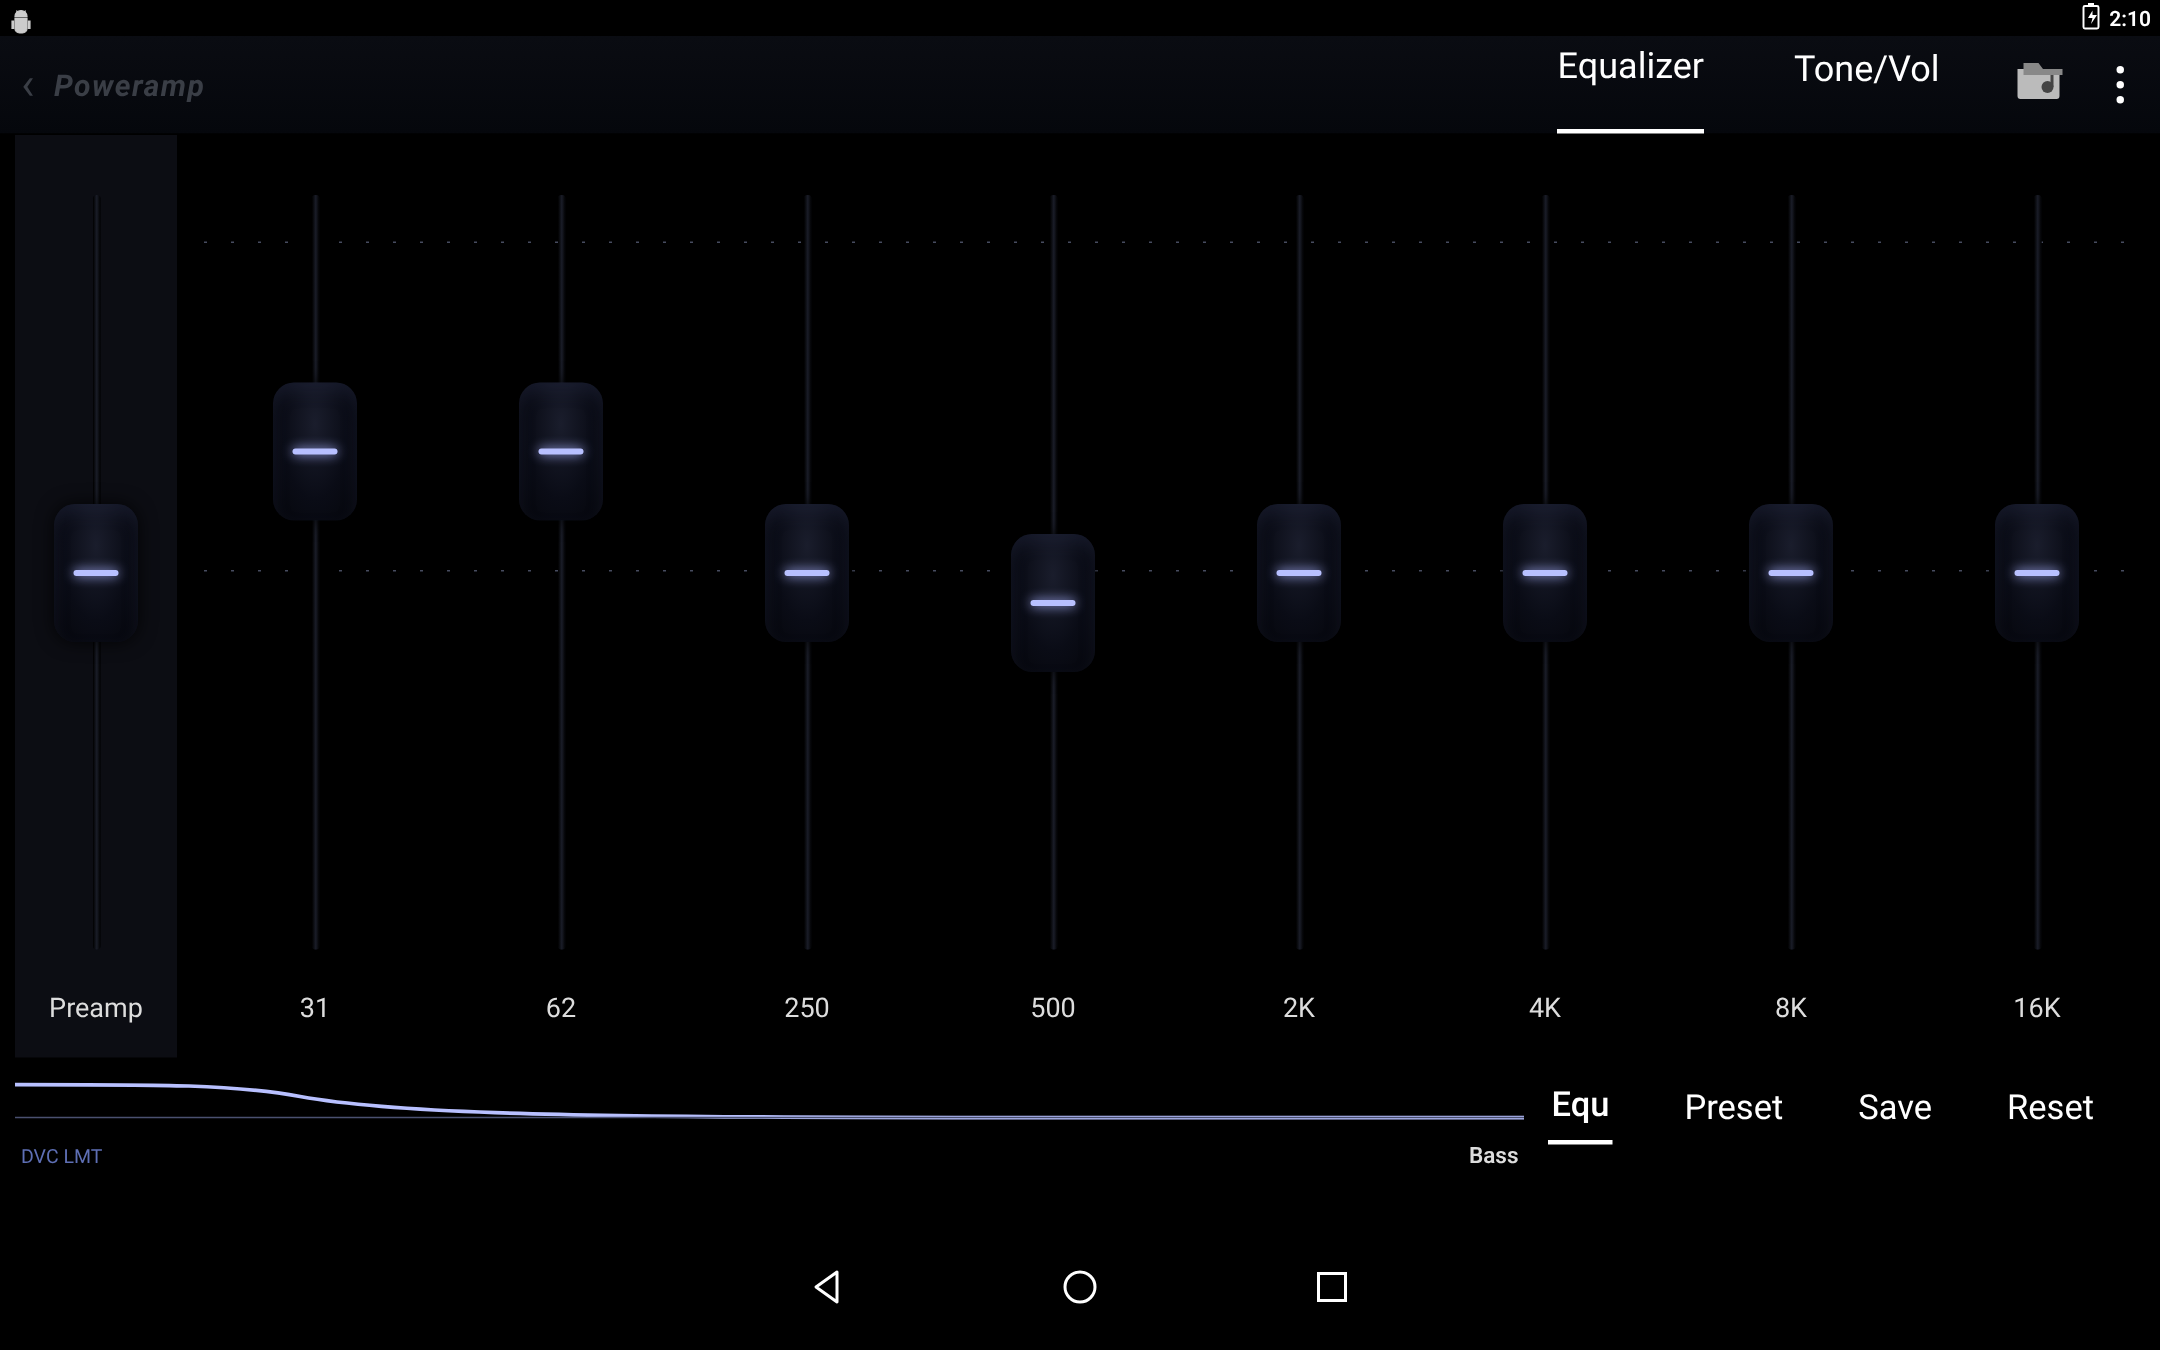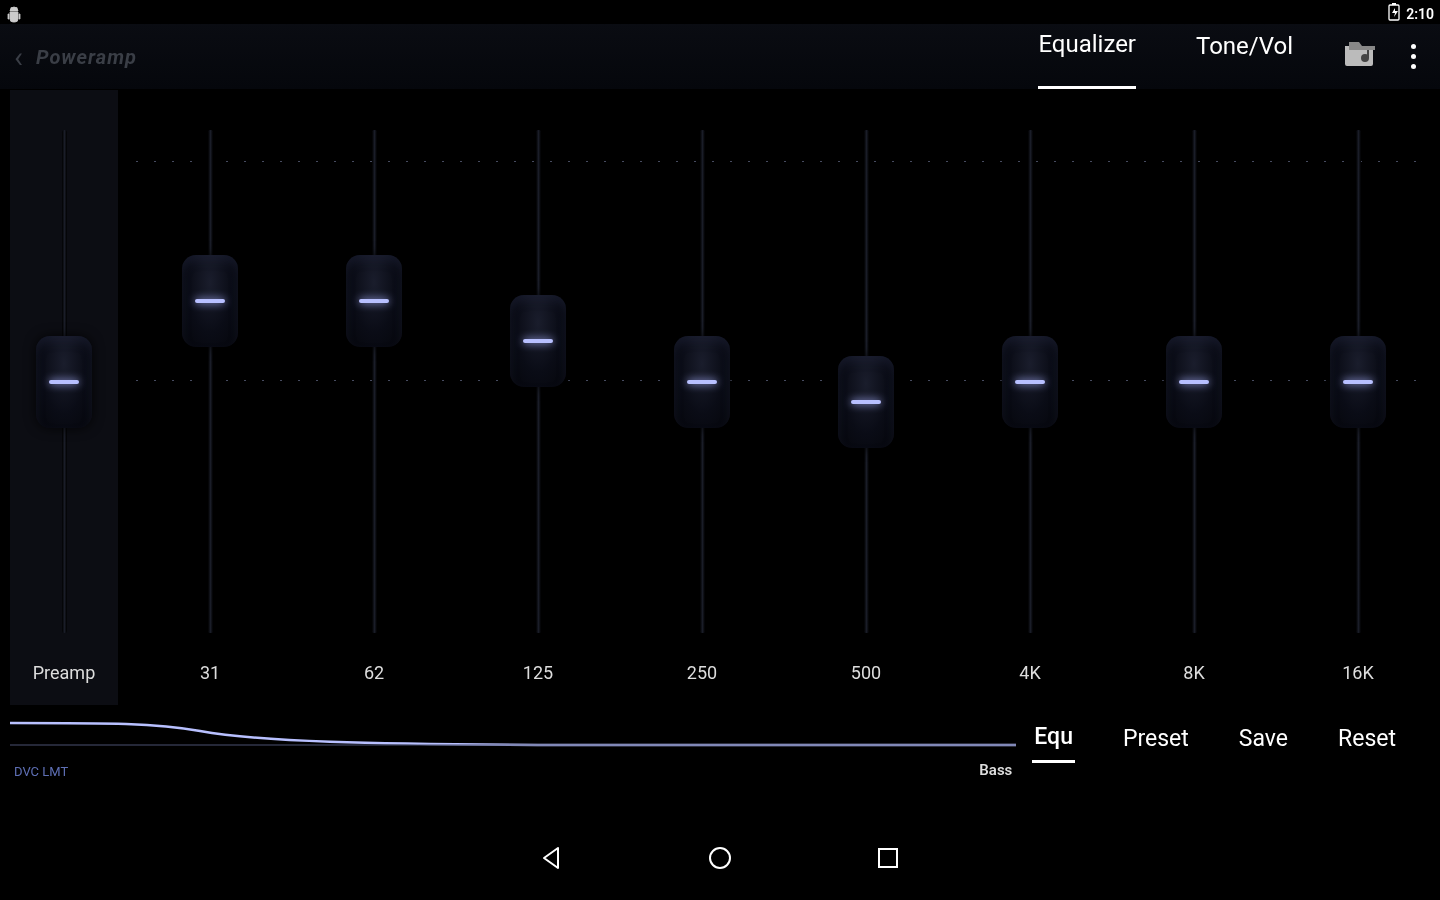--- a/index.html
+++ b/index.html
@@ -147,42 +147,42 @@
         </div>
         <div class="knob" style="top: 165.02px;">
           <div class="tick"></div>
         </div>
         <div class="band-label">62</div>
       </div>
       <div class="slider-col">
         <div class="track">
           <div class="track-inner"></div>
         </div>
-        <div class="knob" style="top: 205.26px;">
-          <div class="tick"></div>
-        </div>
-        <div class="band-label">125</div>
-      </div>
-      <div class="slider-col">
-        <div class="track">
-          <div class="track-inner"></div>
-        </div>
         <div class="knob" style="top: 245.5px;">
           <div class="tick"></div>
         </div>
         <div class="band-label">250</div>
       </div>
       <div class="slider-col">
         <div class="track">
           <div class="track-inner"></div>
         </div>
         <div class="knob" style="top: 265.62px;">
           <div class="tick"></div>
         </div>
         <div class="band-label">500</div>
+      </div>
+      <div class="slider-col">
+        <div class="track">
+          <div class="track-inner"></div>
+        </div>
+        <div class="knob" style="top: 245.5px;">
+          <div class="tick"></div>
+        </div>
+        <div class="band-label">2K</div>
       </div>
       <div class="slider-col">
         <div class="track">
           <div class="track-inner"></div>
         </div>
         <div class="knob" style="top: 245.5px;">
           <div class="tick"></div>
         </div>
         <div class="band-label">4K</div>
       </div>

